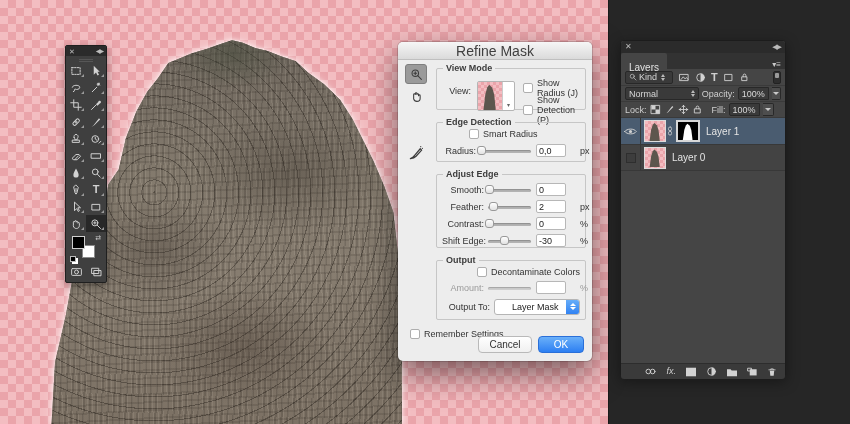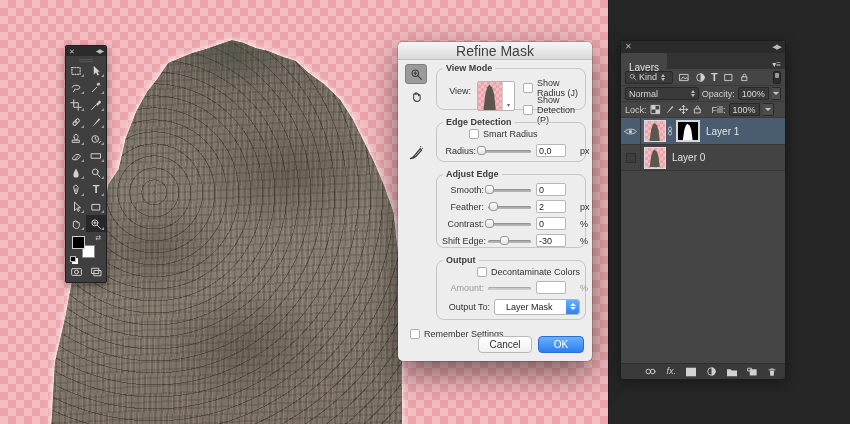--- a/index.html
+++ b/index.html
@@ -59,21 +59,21 @@
 
   
   .dialog { position:absolute; left:398px; top:42px; width:194px; height:319px; background:#ededed;
     border-radius:5px; box-shadow:0 12px 32px rgba(0,0,0,.5), 0 0 0 1px rgba(0,0,0,.15); font-size:9px; color:#333; }
   .dlg-title { height:18px; background:linear-gradient(#f6f6f6,#dadada); border-bottom:1px solid #bfbfbf;
     border-radius:5px 5px 0 0; text-align:center; line-height:18px; font-size:14px; color:#3f3f3f; }
   .dlg-tools { position:absolute; left:7px; top:22px; width:24px; }
   .dtool { width:22px; height:20px; display:flex; align-items:center; justify-content:center; border-radius:3px; margin-bottom:2px; }
   .dtool.sel { background:#9a9a9a; border:1px solid #7e7e7e; }
   .dtool.brush { margin-top:36px; }
-  .grp { position:absolute; left:38px; width:150px; border:1px solid #c6c6c6; border-radius:8px; }
+  .grp { position:absolute; left:38px; width:150px; border:1px solid #c6c6c6; border-radius:2px; }
   .grp-label { position:absolute; top:-6px; left:6px; background:#ededed; padding:0 3px; font-weight:bold; font-size:9px; color:#3d3d3d; }
   .row { display:flex; align-items:center; height:17px; padding:0 5px; }
   .rlabel { width:46px; text-align:right; padding-right:4px; white-space:nowrap; }
   .slider { position:relative; height:10px; flex:1; }
   .slider .track { position:absolute; left:0; right:0; top:4px; height:3px; background:#b3b3b3; border-radius:2px; box-shadow:inset 0 1px 1px rgba(0,0,0,.2); }
   .slider .knob { position:absolute; top:0; width:9px; height:9px; margin-left:-4px;
     background:linear-gradient(#fefefe,#e2e2e2); border:1px solid #999; border-radius:3px; }
   .slider.disabled .track { background:#cecece; }
   .nfield { width:30px; height:13px; margin-left:5px; background:#fff; border:1px solid #b7b7b7; border-radius:2px; font-size:9px; padding:0 2px; color:#222; font-family:"Liberation Sans",sans-serif; }
   .unit { width:12px; padding-left:14px; }
@@ -84,21 +84,21 @@
     background-color:#f3bdc1;
     background-image:linear-gradient(45deg,#eaa4aa 25%,transparent 25%,transparent 75%,#eaa4aa 75%),linear-gradient(45deg,#eaa4aa 25%,transparent 25%,transparent 75%,#eaa4aa 75%);
     background-size:6px 6px; background-position:0 0,3px 3px; border-right:1px solid #ccc; }
   .mini-rock { position:absolute; left:10%; top:8%; width:80%; height:92%; background:#5d564d;
     clip-path:polygon(46% 2%,62% 14%,72% 40%,80% 100%,16% 100%,26% 38%,36% 12%); }
   .vm-strip { flex:1; display:flex; align-items:flex-end; justify-content:center; padding-bottom:2px; color:#666; font-size:6px; }
   .dlg-btn { position:absolute; height:17px; border-radius:4px; font-size:10px; text-align:center; line-height:16px; }
   .btn-cancel { left:80px; bottom:8px; width:54px; background:linear-gradient(#fff,#f0f0f0); border:1px solid #b9b9b9; color:#333; }
   .btn-ok { left:140px; bottom:8px; width:46px; background:linear-gradient(#6ab0f9,#2d7ff2); border:1px solid #2a6fd8; color:#fff; }
   .macsel { display:flex; align-items:center; height:16px; background:#fff; border:1px solid #b5b5b5; border-radius:3px; flex:1; overflow:hidden; }
-  .macsel .val { flex:1; padding-left:11px; font-size:9px; color:#222; }
+  .macsel .val { flex:1; padding-left:17px; font-size:9px; color:#222; }
   .macsel .step { width:13px; height:16px; background:linear-gradient(#6ab0f9,#2d7ff2); display:flex; flex-direction:column; align-items:center; justify-content:center; gap:1px; }
   .macsel .step i { width:0; height:0; border-left:3px solid transparent; border-right:3px solid transparent; }
   .macsel .step .up { border-bottom:3px solid #fff; } .macsel .step .dn { border-top:3px solid #fff; }
 
   
   .panel { position:absolute; left:620px; top:40px; width:166px; height:338px; background:#454545;
     border:1px solid #1c1c1c; border-radius:3px; color:#d8d8d8; font-size:10px; box-shadow:0 4px 14px rgba(0,0,0,.4); }
   .p-head { height:12px; background:#2b2b2b; display:flex; align-items:center; justify-content:space-between; padding:0 4px; border-radius:3px 3px 0 0; }
   .p-head .x { font-size:8px; color:#b9b9b9; line-height:1; }
   .p-head .coll { font-size:7px; color:#b9b9b9; letter-spacing:-1px; }

